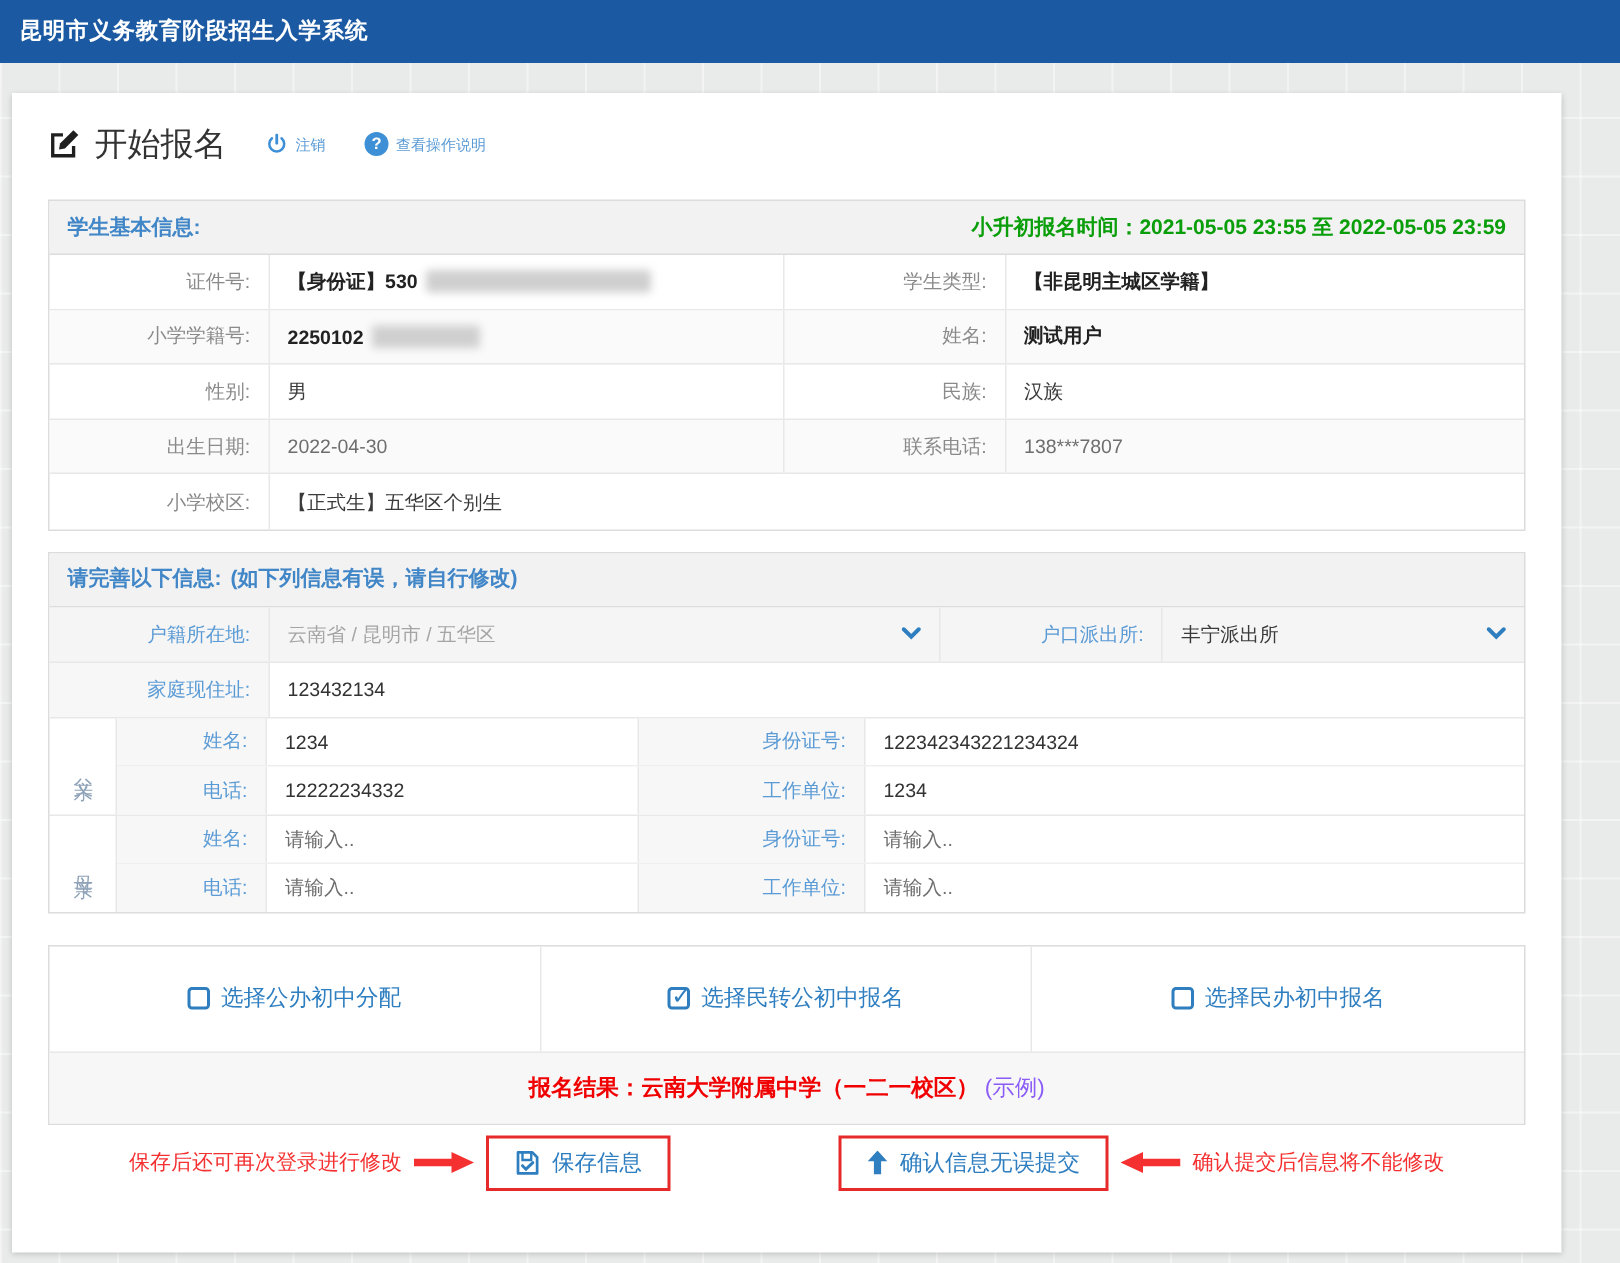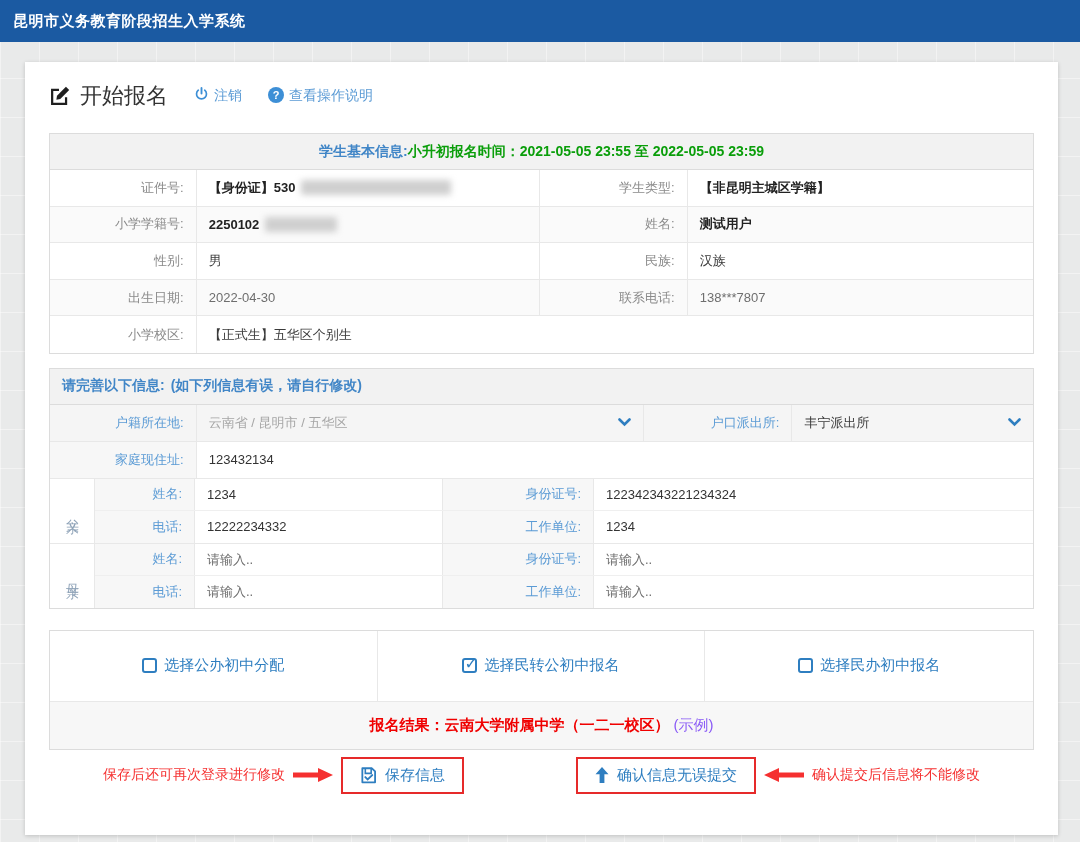--- a/index.html
+++ b/index.html
@@ -13,39 +13,39 @@
     background-size:39px 39px;
     overflow:hidden;
     position:relative;
   }
   .topbar {
     height:42px; background:#1b5aa2; color:#fff;
     font-size:15px; font-weight:bold; line-height:42px;
     padding-left:13px; letter-spacing:.5px;
   }
   .card {
-    position:absolute; left:25px; top:62px; width:1033px; height:773px;
+    position:absolute; left:8px; top:62px; width:1033px; height:773px;
     background:#fff; box-shadow:0 1px 4px rgba(0,0,0,.18);
     padding:14px 24px 0 24px;
   }
   
   .title-row { display:flex; align-items:center; height:40px; margin-bottom:17px; }
   .page-title { font-size:22px; color:#333; margin-left:10px; margin-right:26px; }
-  .tlink { display:flex; align-items:flex-start; color:#5b9bd5; font-size:14px; margin-right:26px; cursor:pointer; }
+  .tlink { display:flex; align-items:flex-end; color:#5b9bd5; font-size:10px; margin-right:26px; cursor:pointer; }
   .tlink svg, .tlink .qicon { margin-right:5px; }
   .qicon {
     width:16px; height:16px; border-radius:50%; background:#3d8fd6; color:#fff;
     font-size:11px; font-weight:bold; display:inline-flex; align-items:center; justify-content:center;
   }
   .qicon::after { content:"?"; }
   
   .sect { border:1px solid #dcdcdc; }
   .sect-head {
     background:#f2f2f2; border-bottom:1px solid #dcdcdc;
-    display:flex; justify-content:center; align-items:center;
+    display:flex; justify-content:space-between; align-items:center;
     padding:0 12px; height:36px; font-size:14px;
   }
   .sect-title { color:#4186c7; font-weight:bold; }
   .sect-note  { color:#4186c7; font-weight:bold; margin-left:6px; }
   .deadline   { color:#0a9e0a; font-weight:bold; }
   .row { display:flex; border-bottom:1px solid #e8e8e8; }
   .row:last-child { border-bottom:none;justify-content:flex-end; }
   .cell { padding:0 12px; display:flex; align-items:center; font-size:13px; border-right:1px solid #e8e8e8; }
   .cell:last-child { border-right:none; }
   .lbl  { justify-content:flex-end; color:#8a8a8a; }

